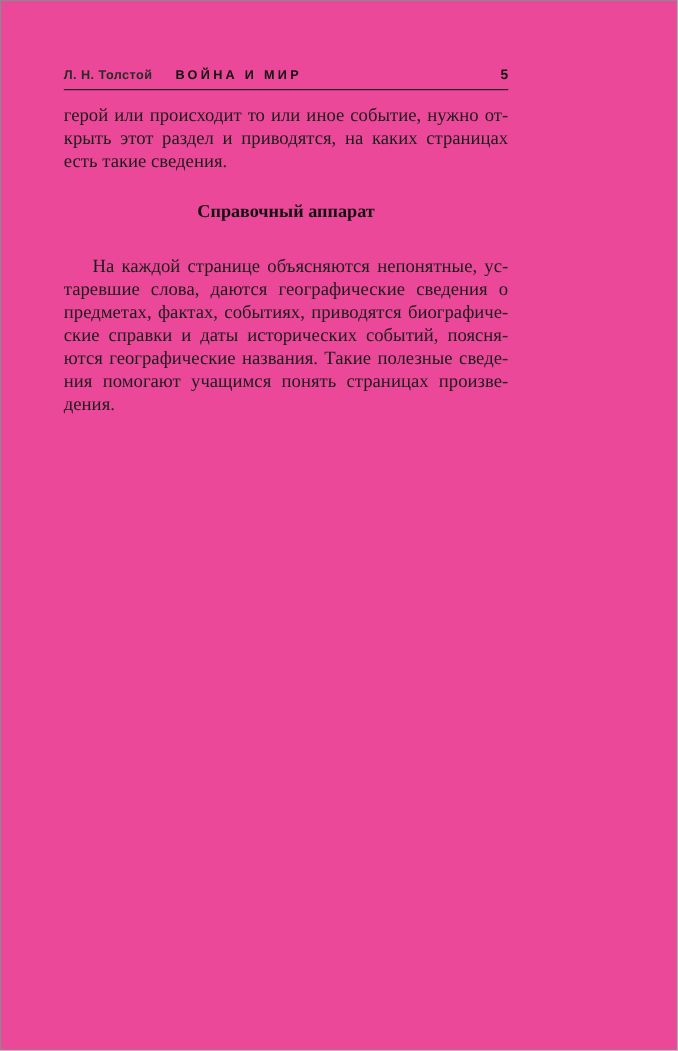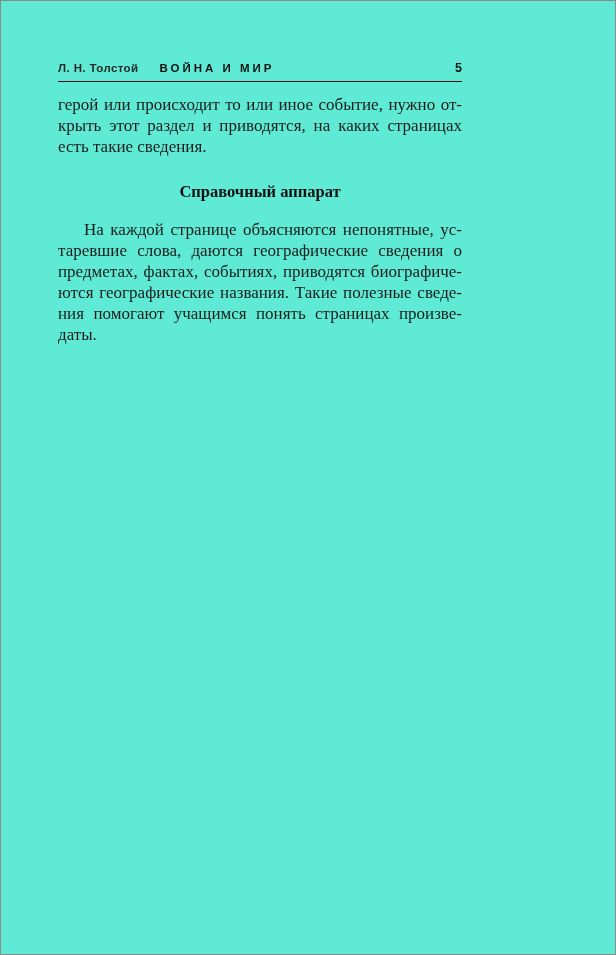--- a/index.html
+++ b/index.html
@@ -5,21 +5,21 @@
   html, body {
     margin: 0;
     padding: 0;
     background: #ffffff;
   }
   .page {
     position: relative;
     width: 614px;
     height: 953px;
     border: 1px solid #8a8a8a;
-    background: #5eead4;
+    background: #ec4899;
     box-sizing: content-box;
     font-family: "Liberation Serif", "DejaVu Serif", serif;
     color: #1c1c1c;
     overflow: hidden;
   }
   .content {
     position: absolute;
     left: 57px;
     top: 60px;
     width: 404px;
@@ -68,21 +68,21 @@
     white-space: normal;
   }
   .line.last {
     text-align: left;
   }
   .line.indent {
     text-indent: 26px;
   }
   .section-heading {
     margin-top: 25px;
-    margin-bottom: 17px;
+    margin-bottom: 29px;
     text-align: center;
     font-weight: bold;
     font-size: 16.5px;
     color: #111;
   }
 </style>
 </head>
 <body>
 
 <div class="page">
@@ -101,19 +101,20 @@
       <div class="line justify">крыть этот раздел и приводятся, на каких страницах</div>
       <div class="line last">есть такие сведения.</div>
     </div>
 
     <div class="section-heading">Справочный аппарат</div>
 
     <div class="body-text" style="margin-top:0">
       <div class="line justify indent">На каждой странице объясняются непонятные, ус-</div>
       <div class="line justify">таревшие слова, даются географические сведения о</div>
       <div class="line justify">предметах, фактах, событиях, приводятся биографиче-</div>
+      <div class="line justify">ские справки и даты исторических событий, поясня-</div>
       <div class="line justify">ются географические названия. Такие полезные сведе-</div>
       <div class="line justify">ния помогают учащимся понять страницах произве-</div>
-      <div class="line last">даты.</div>
+      <div class="line last">дения.</div>
     </div>
 
   </div>
 </div>
 
 </body></html>

